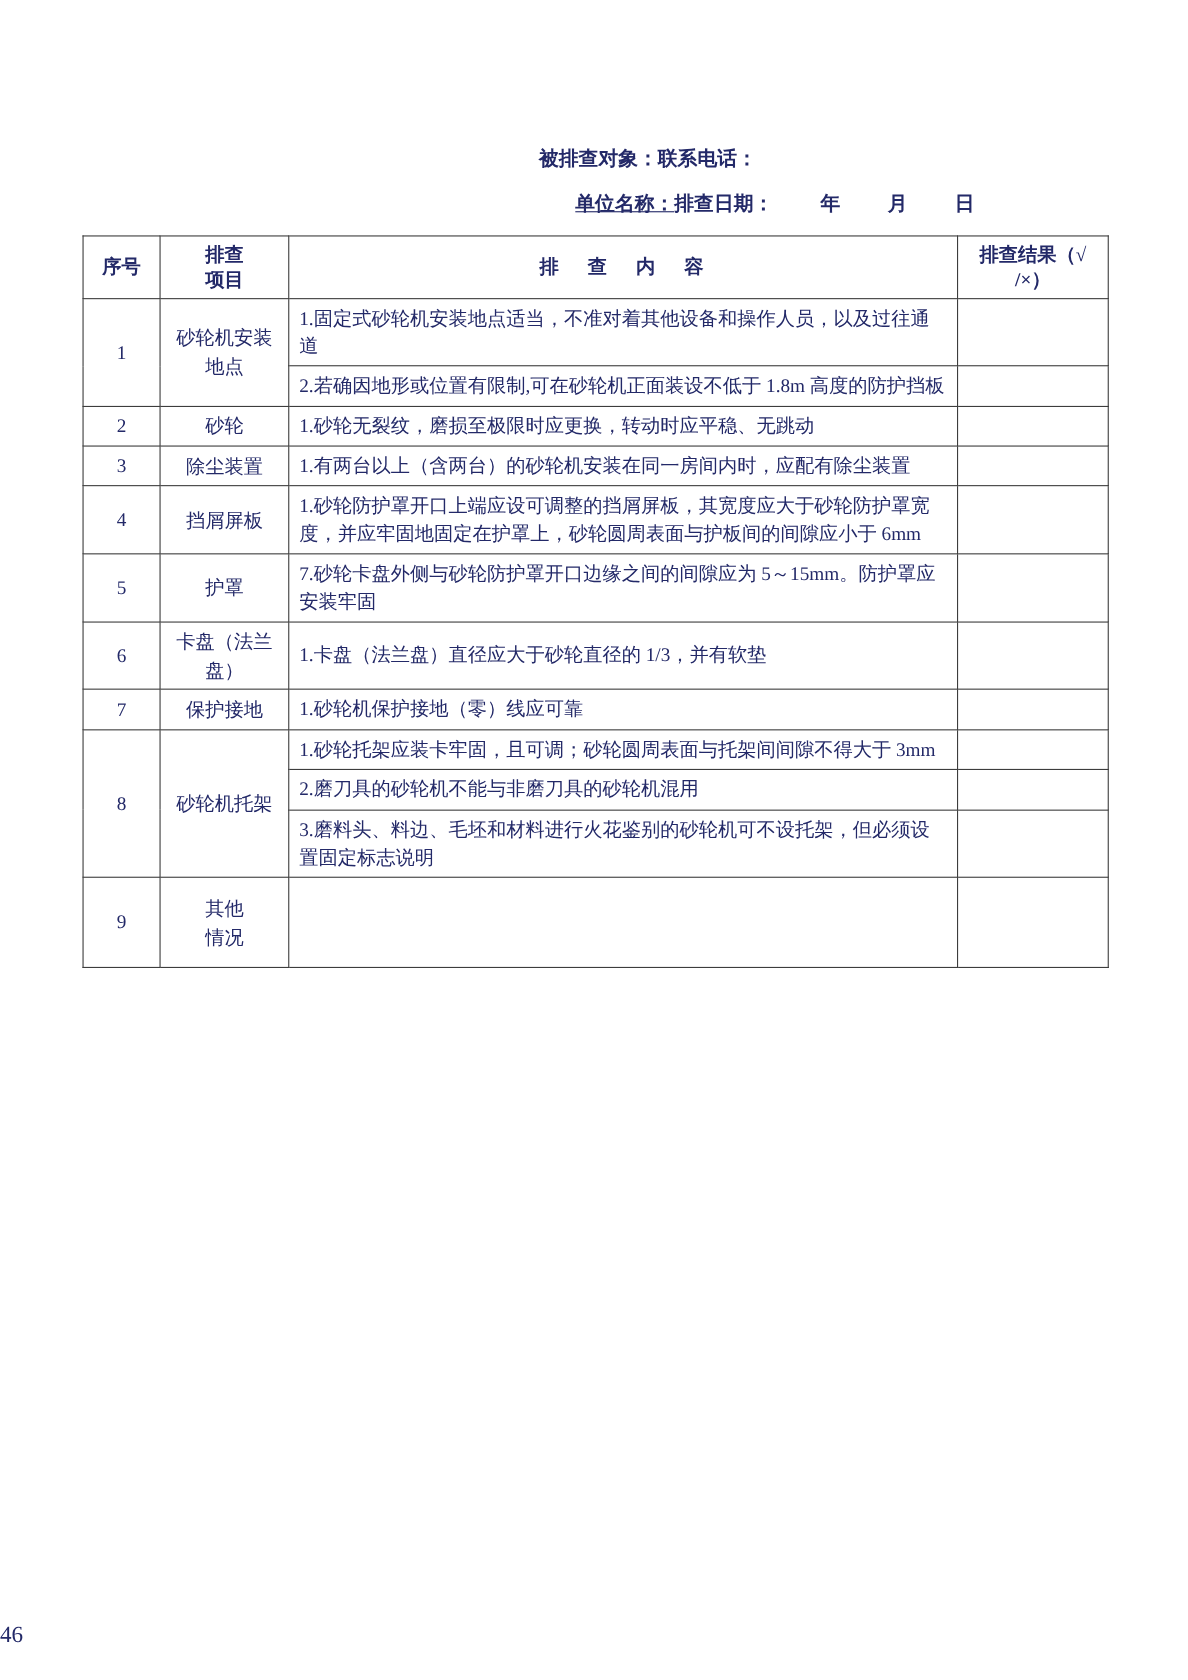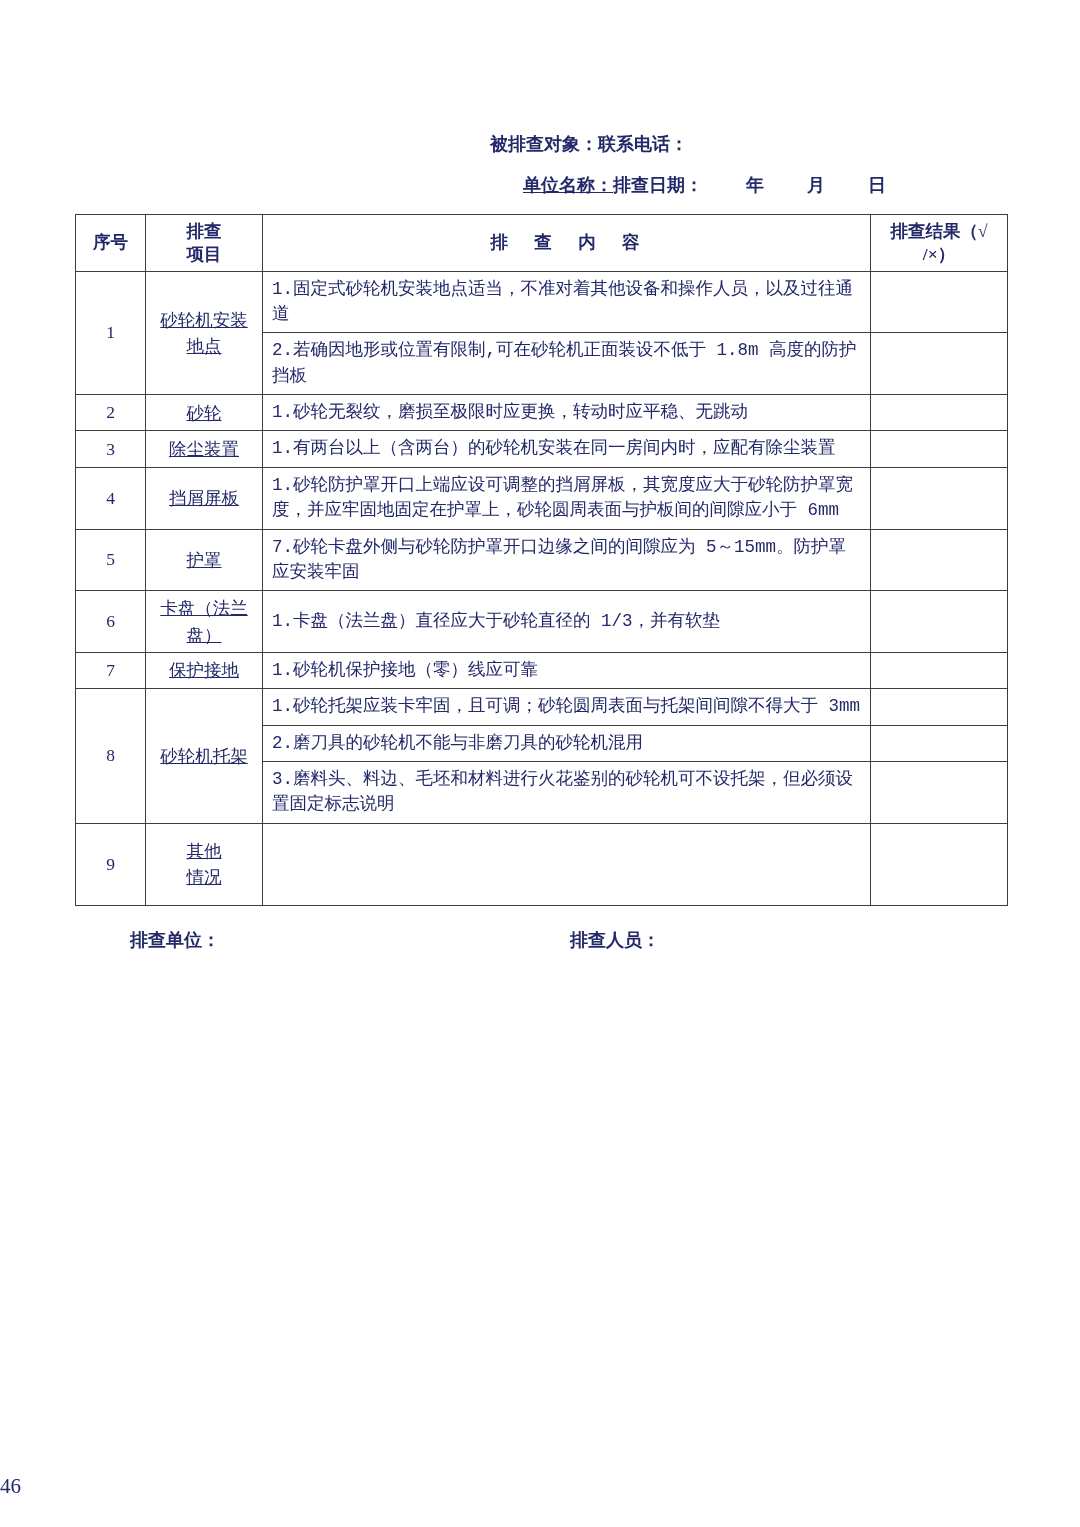--- a/index.html
+++ b/index.html
@@ -46,22 +46,22 @@
   }
   .checklist th {
     font-weight: bold;
     text-align: center;
     padding: 5px 4px;
     line-height: 1.3;
   }
   .pre { white-space: pre-line; }
   .spread { word-spacing: 16px; letter-spacing: 3px; }
   td.no { text-align: center; padding: 4px 2px; }
-  td.item { text-align: center; padding: 4px 6px; white-space: pre-line; line-height: 1.5; text-decoration: underline; }
-  td.content { text-align: left; padding: 5px 9px; line-height: 1.45; font-family: Liberation Mono, monospace; }
+  td.item { text-align: center; padding: 4px 6px; white-space: pre-line; line-height: 1.5; }
+  td.content { text-align: left; padding: 5px 9px; line-height: 1.45; }
   td.content:empty { height: 82px; }
   td.result { padding: 4px; }
 
   .footer {
     margin-top: 22px;
     font-family: "Liberation Sans", "DejaVu Sans", sans-serif;
     font-size: 18px; font-weight: bold;
     display: flex; align-items: baseline;
   }
   .f-left { display: inline-block; margin-left: 55px; width: 440px; }
@@ -176,20 +176,16 @@
         <tr>
           <td class="no" rowspan="1">9</td>
           <td class="item" rowspan="1">其他
 情况</td>
           <td class="content"></td>
           <td class="result"></td>
         </tr>
       </tbody>
   </table>
 
-  <div class="footer">
-    <span class="f-left">排查单位：</span>
-    <span>排查人员：</span>
-  </div>
 
 </div>
 
 <div class="pageno">46</div>
 
 </body></html>

